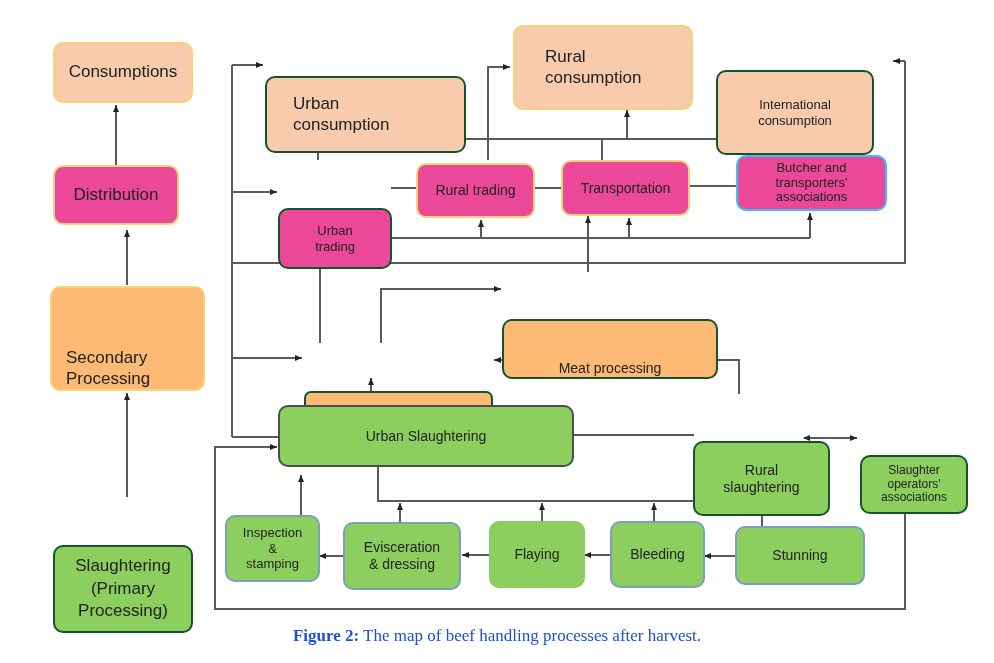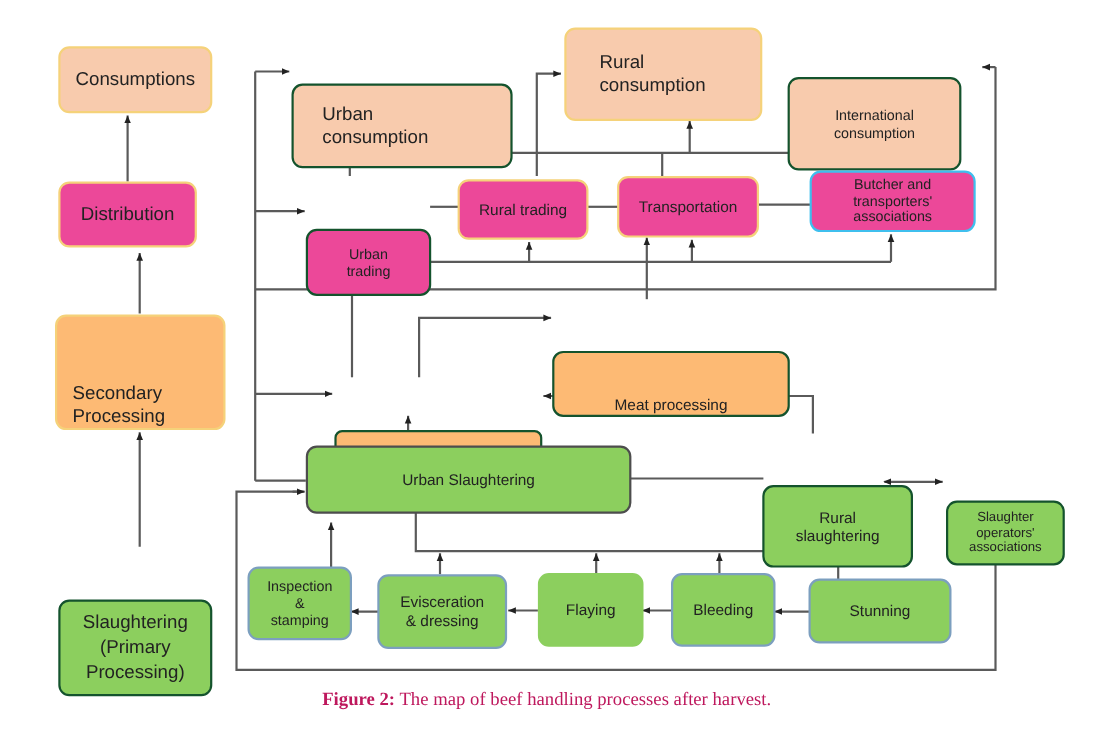--- a/index.html
+++ b/index.html
@@ -10,21 +10,21 @@
   .peach { background:#f8cbad; }
   .blue { background:#ec4899; }
   .gray { background:#fdba74;align-items:flex-end; }
   .green { background:#8ccf5e; }
   .b-yellow { border:2px solid #f5d27a; }
   .b-pink { border:2px solid #14532d;margin-top:48px; }
   .b-cyan { border:2px solid #3fbfee; }
   .b-dark { border:2px solid #4d4d4d; }
   .b-steel { border:2px solid #7c9fbf; }
   .left { justify-content:flex-start; padding-left:14px; text-align:left; }
-  .caption { position:absolute; left:0; width:994px; top:626px; text-align:center; font-family:"Liberation Serif", serif; font-size:17px; color:#be185d; }
+  .caption { position:absolute; left:0; width:994px; top:626px; text-align:center; font-family:"Liberation Serif", serif; font-size:17px; color:#1d4ed8; }
   .caption b { font-weight:bold; }
 </style>
 </head>
 <body>
 
 <svg id="wires" viewBox="0 0 994 663">
   <defs>
     <marker id="ah" markerWidth="8" markerHeight="8" refX="7" refY="4" orient="auto" markerUnits="userSpaceOnUse">
       <path d="M0,1 L7,4 L0,7 Z" fill="#222"></path>
     </marker>

